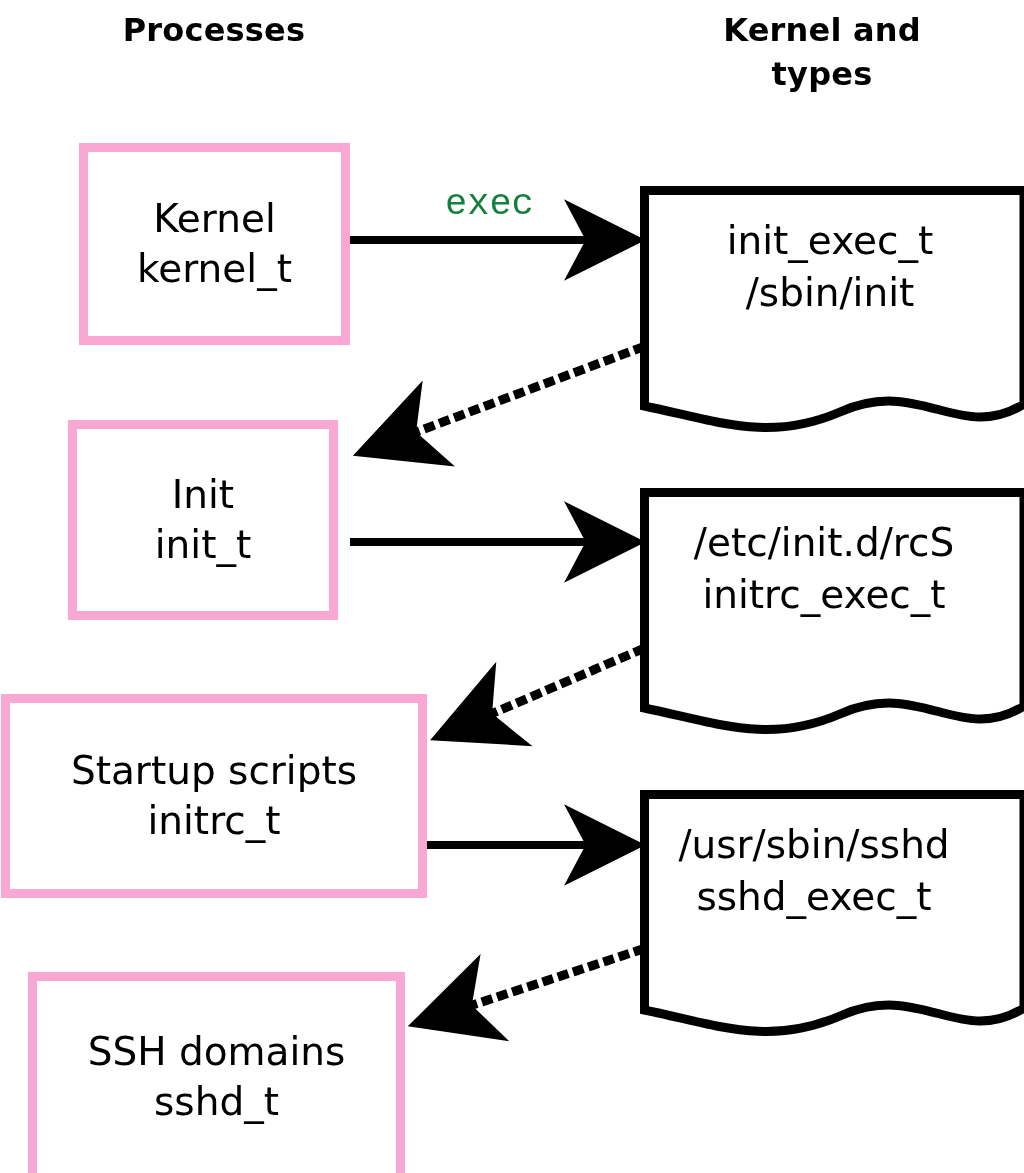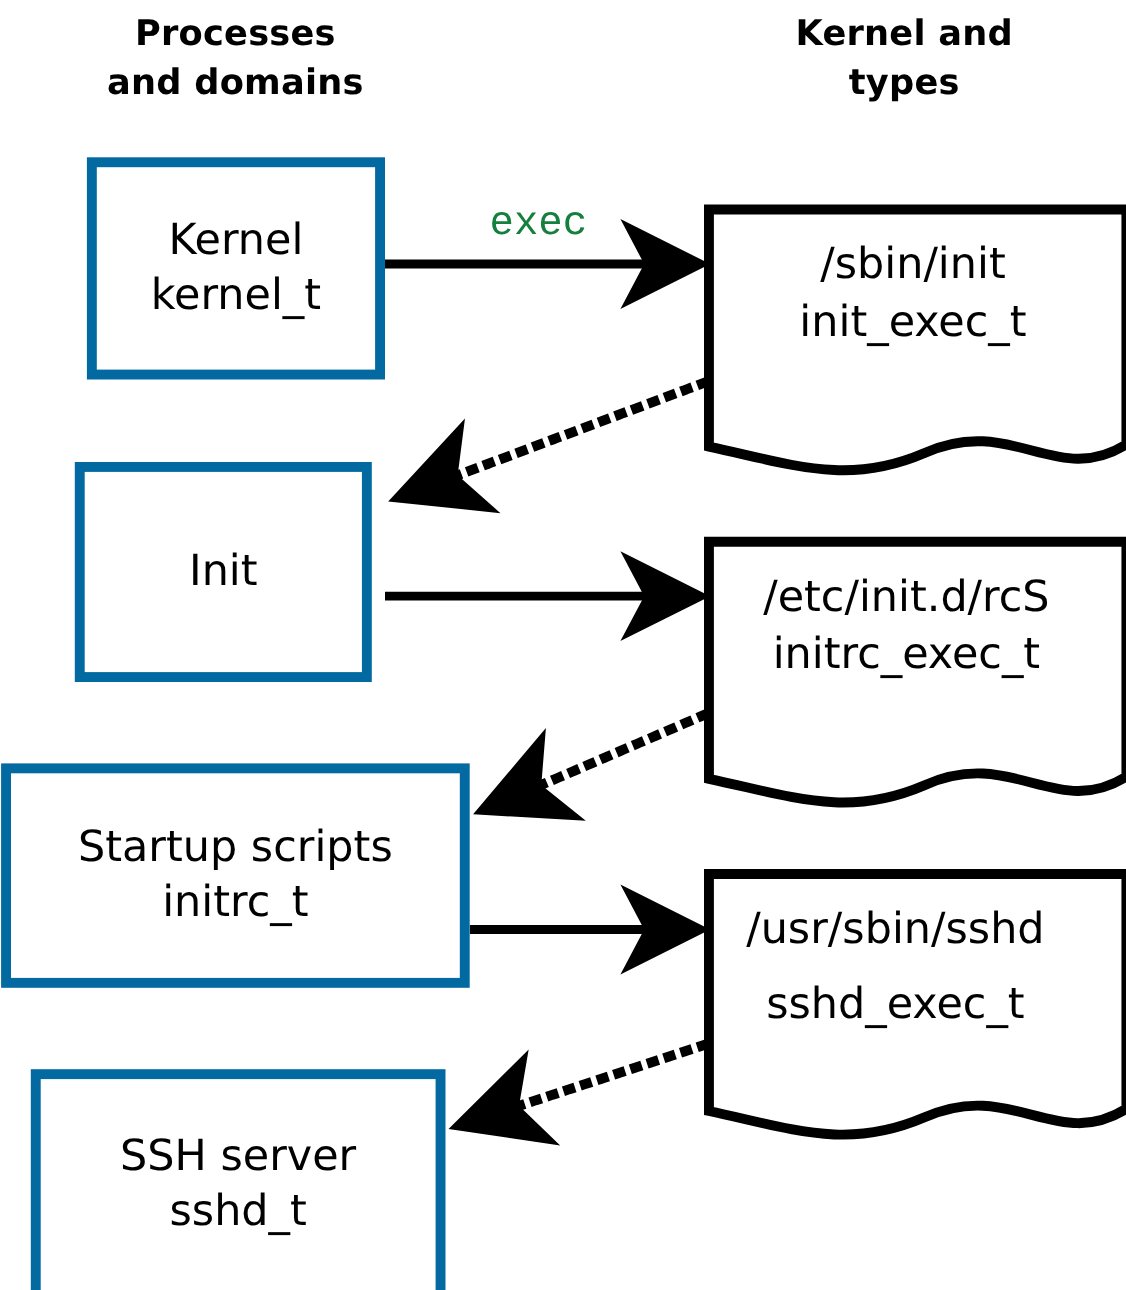--- a/index.html
+++ b/index.html
@@ -4,42 +4,41 @@
 <title>SELinux process/object type transition diagram</title>
 <style>
   html,body{margin:0;padding:0;background:#ffffff;}
   body{width:1024px;height:1173px;position:relative;overflow:hidden;
        font-family:"DejaVu Sans","Liberation Sans",sans-serif;color:#000000;}
   #stage{position:absolute;left:0;top:0;width:1024px;height:1173px;}
   .col-header{position:absolute;text-align:center;font-weight:bold;
               font-size:32px;line-height:44px;color:#000;letter-spacing:0.2px;}
   #hdr-left{left:14px;top:8px;width:400px;}
   #hdr-right{left:620px;top:8px;width:404px;}
-  .proc-box{position:absolute;box-sizing:border-box;border:9px solid #0369a1;
+  .proc-box{position:absolute;box-sizing:border-box;border:9px solid #f9a8d4;
             background:#fff;display:flex;flex-direction:column;
             align-items:center;justify-content:center;z-index:3;}
   .proc-line{font-size:39px;line-height:50px;white-space:nowrap;color:#000;}
   .docshape{position:absolute;z-index:3;}
   .doc-text{position:absolute;z-index:4;text-align:center;
             display:flex;flex-direction:column;align-items:center;
             justify-content:flex-start;}
   .doc-line{font-size:39px;line-height:52px;white-space:nowrap;color:#000;}
   .edge-label{position:absolute;font-size:37px;line-height:40px;
               white-space:nowrap;color:#15803d;z-index:5;font-family:Liberation Mono, monospace;}
   svg.overlay{position:absolute;left:0;top:0;width:1024px;height:1173px;
               z-index:2;overflow:visible;}
 </style>
 </head>
 <body>
 
 <div id="stage">
 
   <div class="col-header" id="hdr-left">
     <div>Processes</div>
-    <div>and domains</div>
   </div>
   <div class="col-header" id="hdr-right">
     <div>Kernel and</div>
     <div>types</div>
   </div>
 
   <svg class="overlay" viewBox="0 0 1024 1173">
     <defs>
       <marker id="solidhead" markerWidth="11" markerHeight="11" refX="9.4" refY="5.5" orient="auto" markerUnits="strokeWidth">
         <path d="M0.4,0.4 L10.6,5.5 L0.4,10.6 L3.1,5.5 Z" fill="#000"></path>
@@ -64,55 +63,56 @@
 
   <div class="edge-label" style="left:445px;top:184px;">exec</div>
 
   <div class="proc-box" style="left:79px;top:143px;width:271px;height:202px;">
     <div class="proc-line">Kernel</div>
     <div class="proc-line">kernel_t</div>
   </div>
 
   <div class="proc-box" style="left:68px;top:420px;width:270px;height:200px;">
     <div class="proc-line">Init</div>
+    <div class="proc-line">init_t</div>
   </div>
 
   <div class="proc-box" style="left:1px;top:694px;width:426px;height:204px;text-align:center;">
     <div class="proc-line">Startup scripts</div>
     <div class="proc-line">initrc_t</div>
   </div>
 
   <div class="proc-box" style="left:28px;top:972px;width:377px;height:210px;">
-    <div class="proc-line">SSH server</div>
+    <div class="proc-line">SSH domains</div>
     <div class="proc-line">sshd_t</div>
   </div>
 
   <svg class="docshape" style="left:630px;top:176px;width:404px;height:270px;" viewBox="0 0 404 270">
     <path d="M14.5,14.5 L394,14.5 L394,228
              C 330,268 290,200 210,236
              C 140,266 90,246 14.5,230 Z" fill="#ffffff" stroke="#000000" stroke-width="9" stroke-linejoin="miter"></path>
   </svg>
   <div class="doc-text" style="left:640px;top:215px;width:380px;height:120px;">
+    <div class="doc-line">init_exec_t</div>
     <div class="doc-line">/sbin/init</div>
-    <div class="doc-line">init_exec_t</div>
   </div>
 
   <svg class="docshape" style="left:630px;top:478px;width:404px;height:270px;" viewBox="0 0 404 270">
     <path d="M14.5,14.5 L394,14.5 L394,228
              C 330,268 290,200 210,236
              C 140,266 90,246 14.5,230 Z" fill="#ffffff" stroke="#000000" stroke-width="9" stroke-linejoin="miter"></path>
   </svg>
   <div class="doc-text" style="left:640px;top:517px;width:368px;height:120px;">
     <div class="doc-line">/etc/init.d/rcS</div>
     <div class="doc-line">initrc_exec_t</div>
   </div>
 
   <svg class="docshape" style="left:630px;top:780px;width:404px;height:270px;" viewBox="0 0 404 270">
     <path d="M14.5,14.5 L394,14.5 L394,228
              C 330,268 290,200 210,236
              C 140,266 90,246 14.5,230 Z" fill="#ffffff" stroke="#000000" stroke-width="9" stroke-linejoin="miter"></path>
   </svg>
-  <div class="doc-text" style="left:640px;top:819px;width:348px;height:120px;justify-content:space-between;">
+  <div class="doc-text" style="left:640px;top:819px;width:348px;height:120px;">
     <div class="doc-line">/usr/sbin/sshd</div>
     <div class="doc-line">sshd_exec_t</div>
   </div>
 
 </div>
 
 </body></html>

